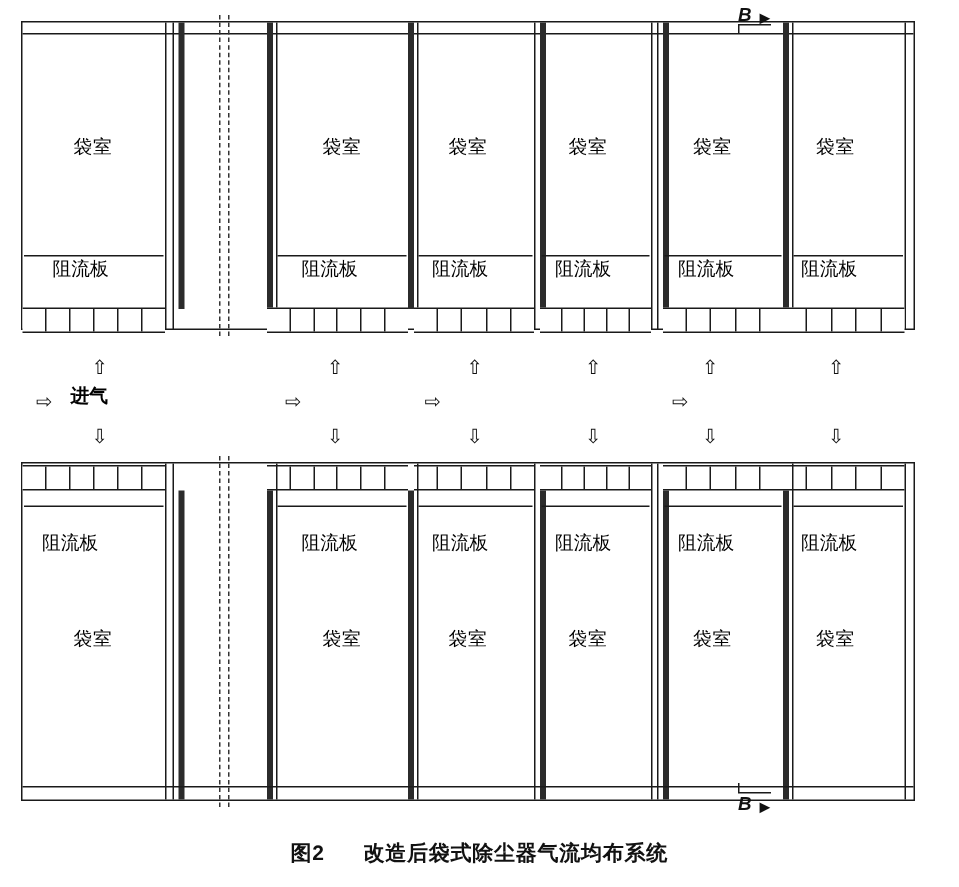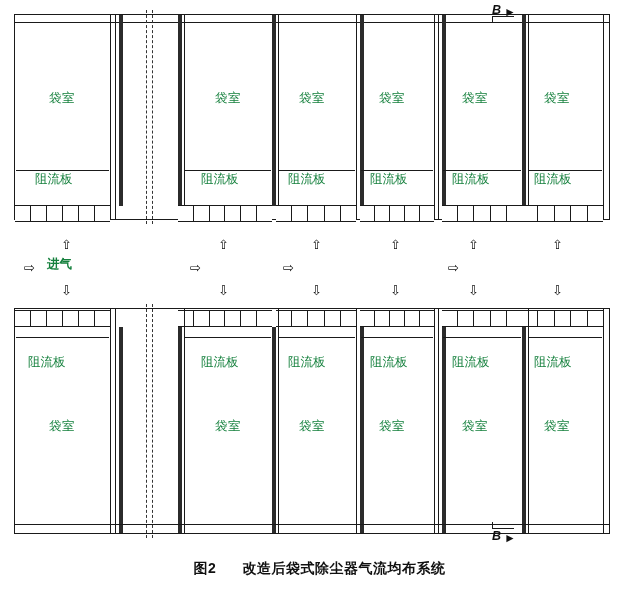--- a/index.html
+++ b/index.html
@@ -39,21 +39,21 @@
   .dashv {
     position: absolute;
     width: 0;
     border-left: 1px dashed #333;
   }
   .label {
     position: absolute;
     font-size: 12.5px;
     line-height: 1;
     white-space: nowrap;
-    color: #15803d;
+    color: #000000;
   }
   .label.bag { letter-spacing: 0.5px; }
   .arrow {
     position: absolute;
     font-size: 13px;
     line-height: 1;
     color: #111;
   }
 
   

